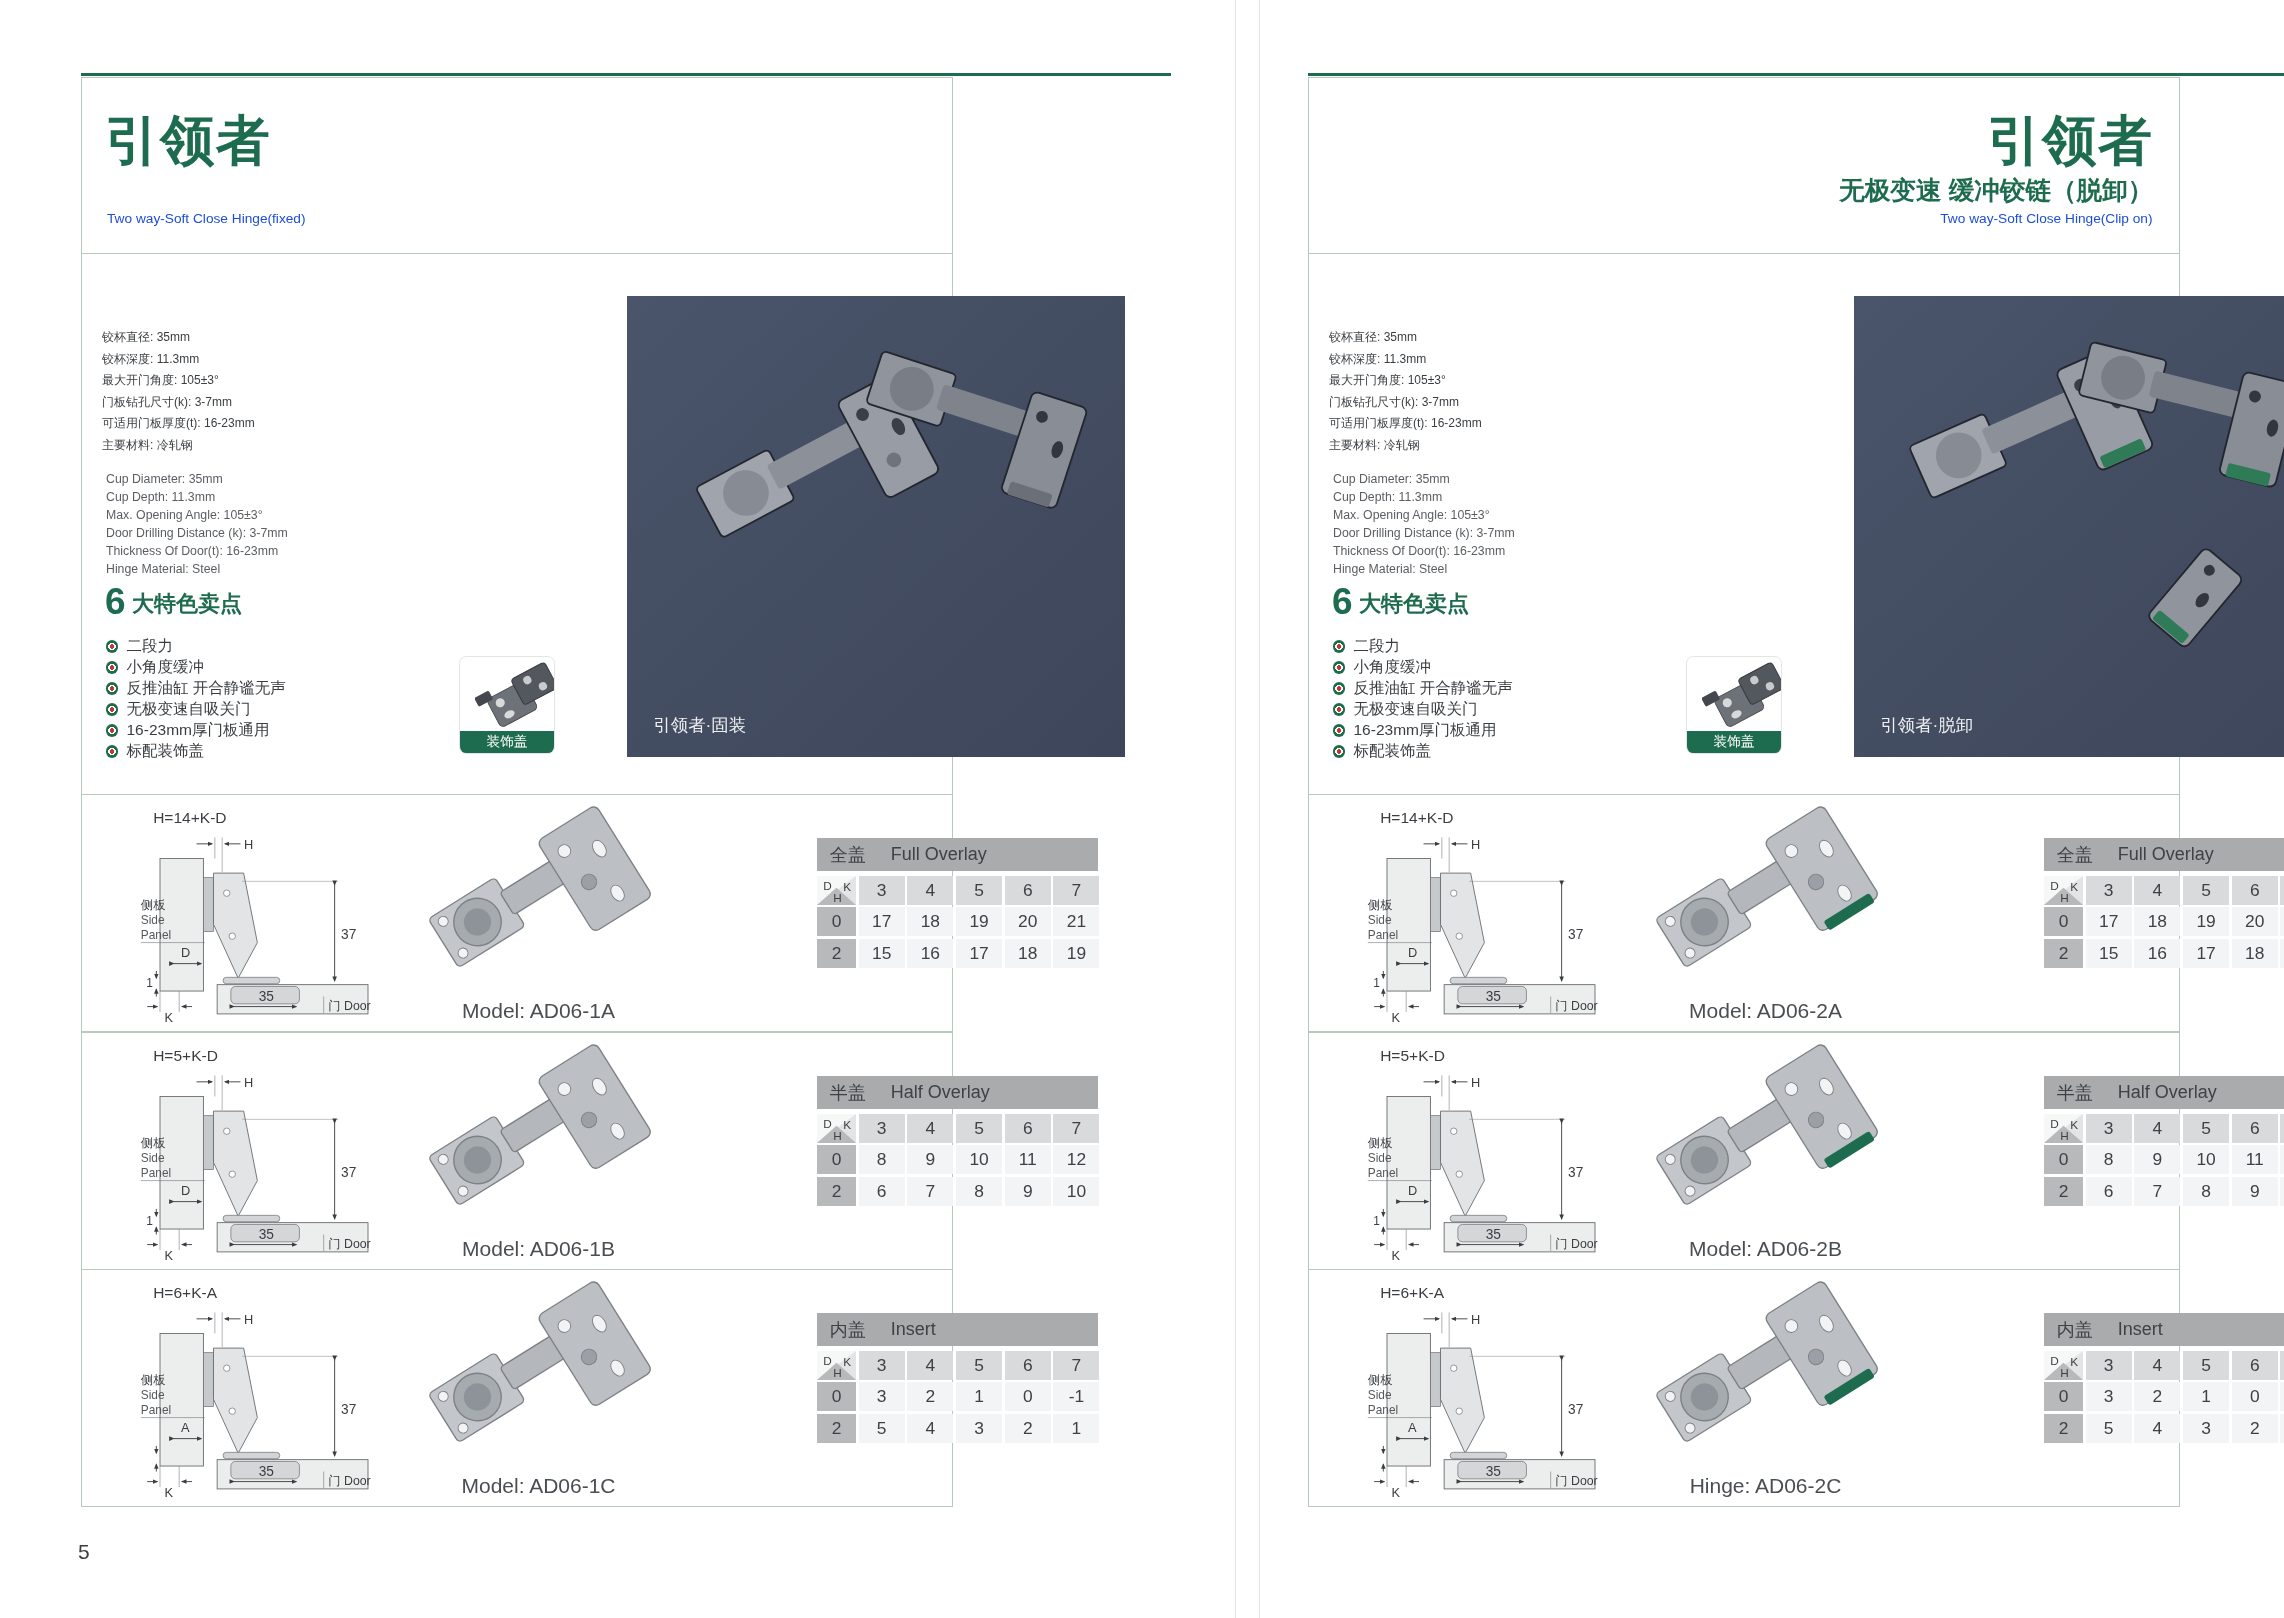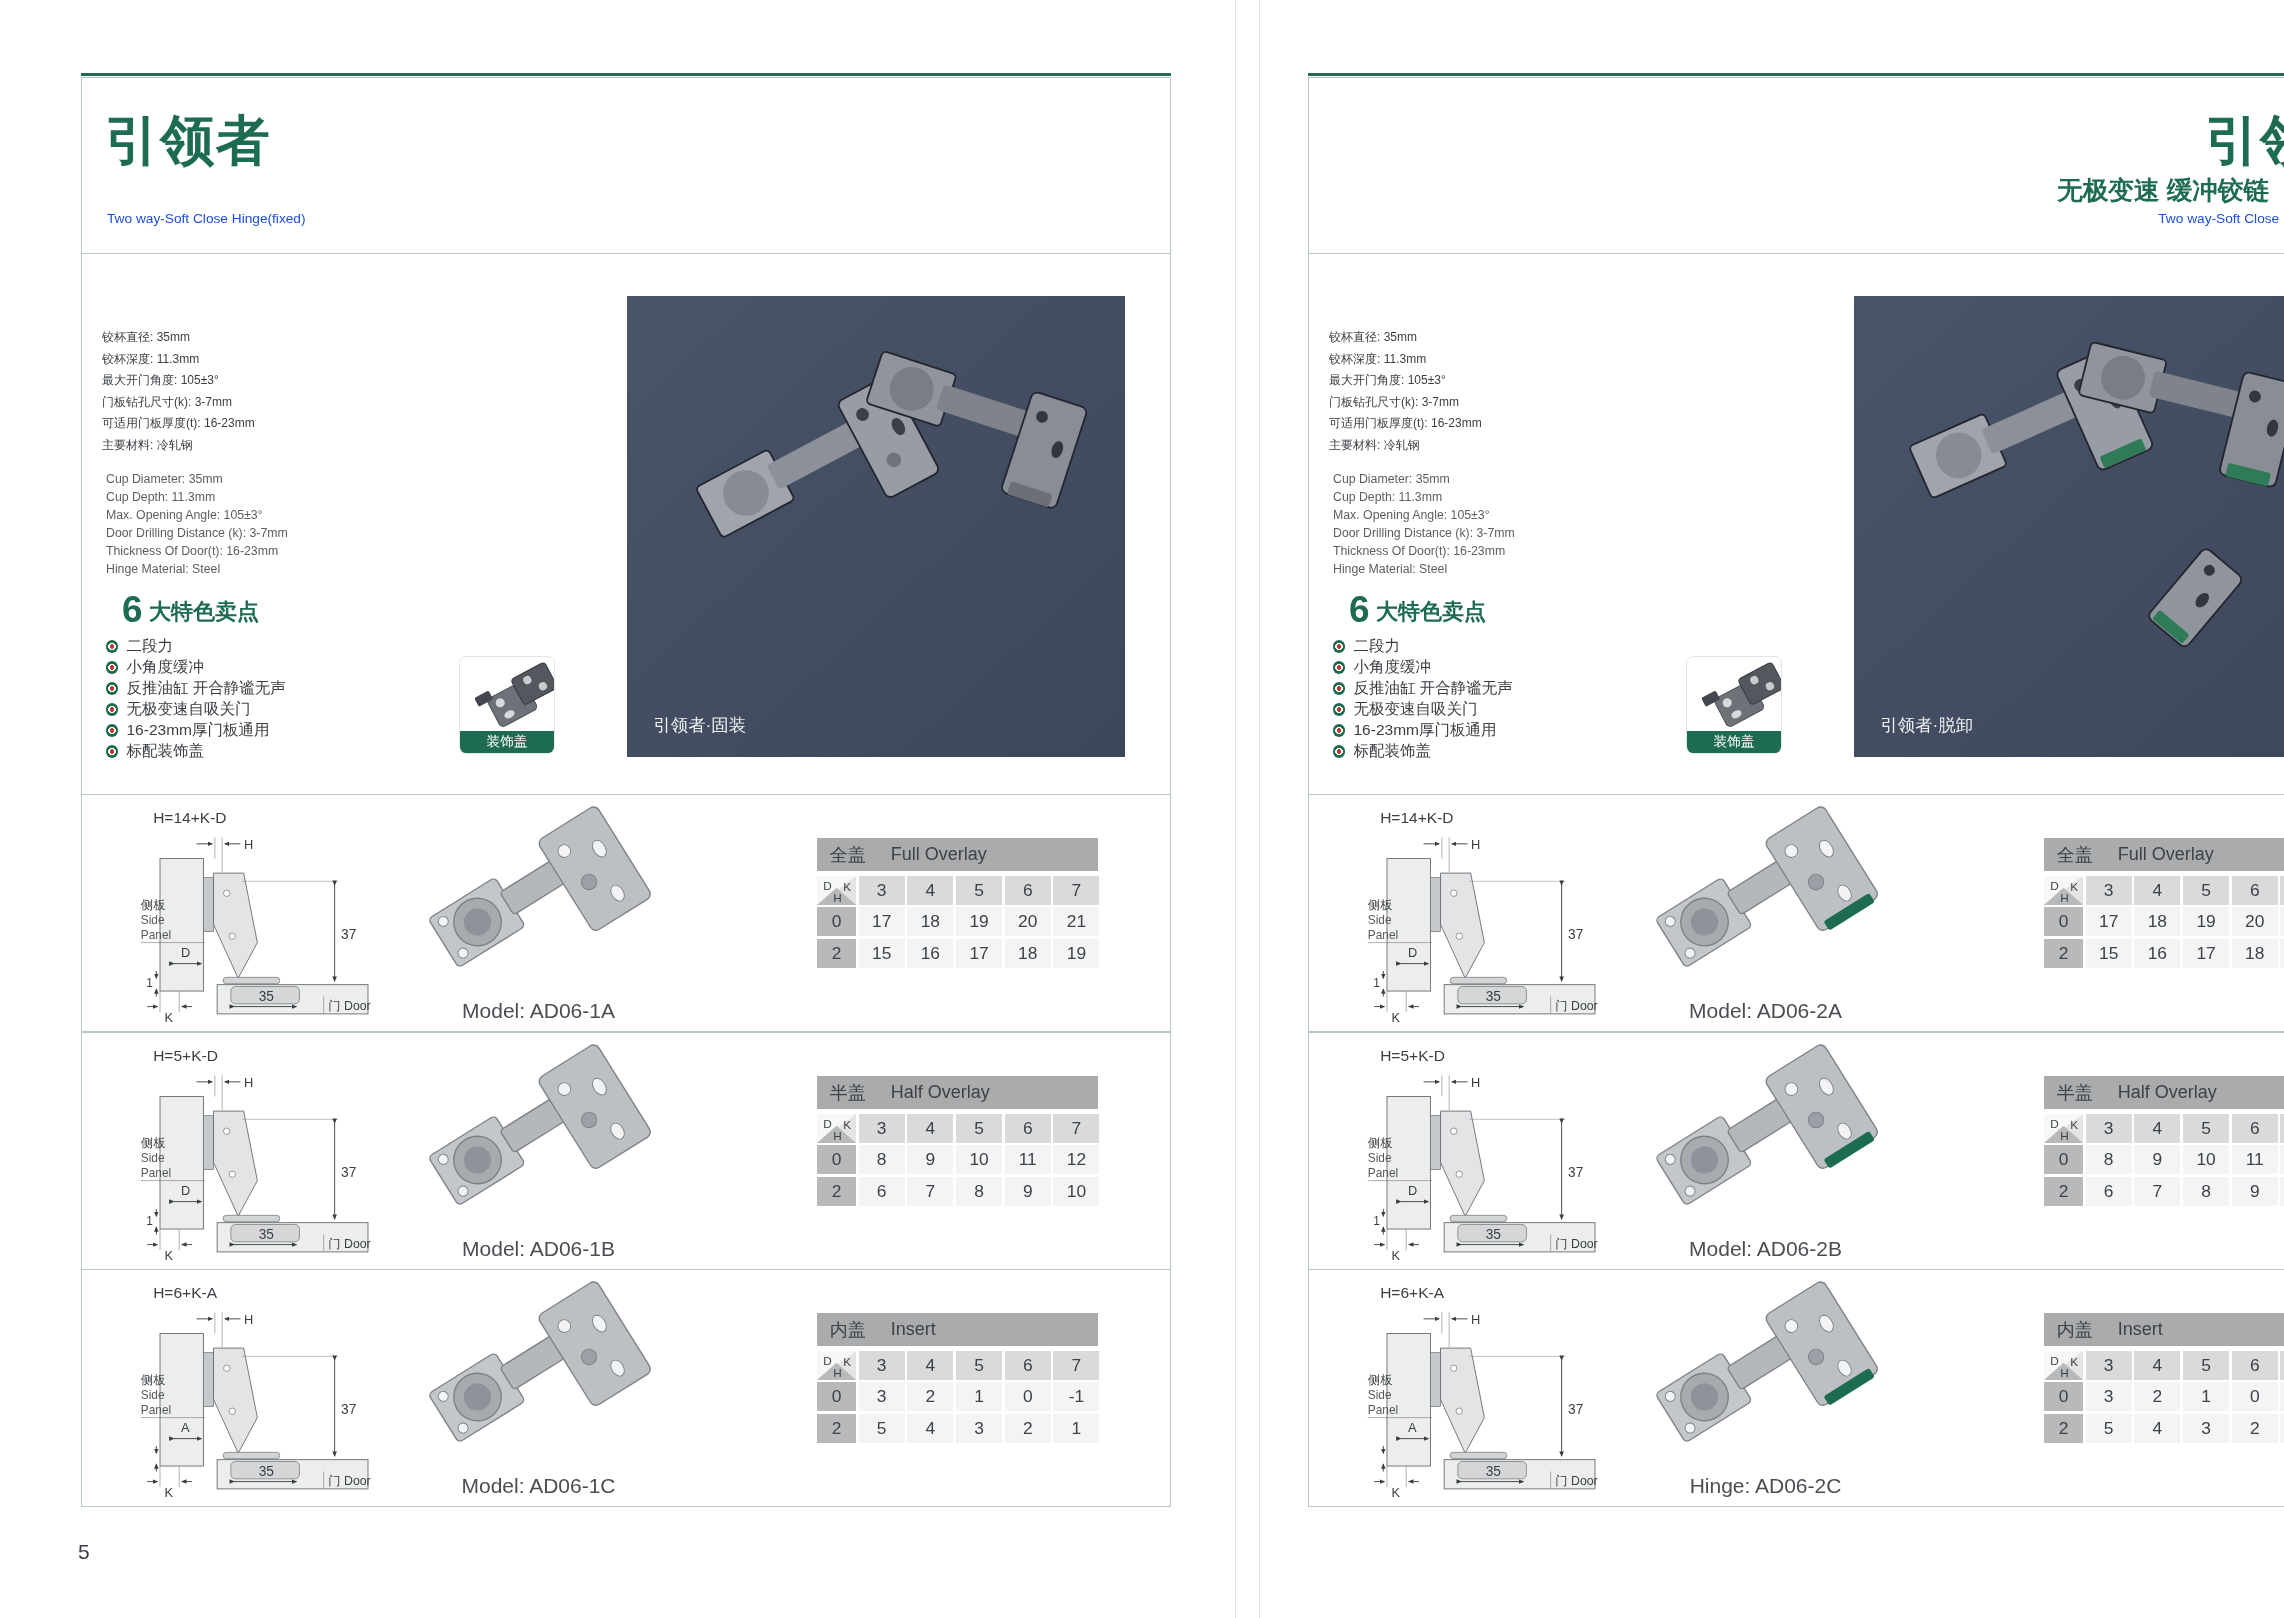--- a/index.html
+++ b/index.html
@@ -5,34 +5,34 @@
   :root{ --green:#1e6c4f; --border:#b6c9bd; --ink:#3a3e42; --ink2:#5a5e62; }
   *{box-sizing:border-box; margin:0; padding:0;}
   body{background:#fff; font-family:"Liberation Sans", sans-serif;}
   #canvas{position:relative; width:2482px; height:1618px; background:#fff; overflow:hidden;}
 
   .gutter{position:absolute; top:0; height:1618px; width:0.9px; background:#e3e3e3;}
 
   .page{position:absolute; top:73px; width:1092px; height:1439px;}
   .page.left{left:81px;} .page.right{left:1308px;}
   .topline{position:absolute; left:0; top:0; width:1090px; height:3.2px; background:var(--green);}
-  .box{position:absolute; left:0; width:1090px; border:0.9px solid var(--border); background:#fff;}
+  .box{position:absolute; left:0; width:872px; border:0.9px solid var(--border); background:#fff;}
   .hdr{top:4.1px; height:177px;}
   .main{top:180px; height:542px;}
   .rowbox{height:238px;}
 
   .hdr .title{position:absolute; top:26.5px; left:23px; right:25.6px; font-size:54px; font-weight:bold; color:var(--green); letter-spacing:1.4px;}
   .hdr .subtitle{position:absolute; top:95px; left:24px; right:25.6px; font-size:25.6px; font-weight:bold; color:var(--green);}
   .hdr .sub-en{position:absolute; top:133px; left:25px; right:26.5px; font-size:13.7px; color:#1d4ed8;}
   .page.left .hdr .title,.page.left .hdr .subtitle,.page.left .hdr .sub-en{text-align:left;}
   .page.right .hdr .title,.page.right .hdr .subtitle,.page.right .hdr .sub-en{text-align:right;}
 
   .specs-cn{position:absolute; left:20px; top:73px; font-size:12px; line-height:21.5px; color:var(--ink);}
   .specs-en{position:absolute; left:24px; top:216px; font-size:12.3px; line-height:18px; color:var(--ink2);}
-  .feat-hd{position:absolute; left:40px; top:327px; color:var(--green);margin-top:8px;}
+  .feat-hd{position:absolute; left:23px; top:327px; color:var(--green);}
   .feat-hd .num{font-size:37px; font-weight:bold; vertical-align:-2.7px;}
   .feat-hd .txt{font-size:22px; font-weight:bold; margin-left:6.4px;}
   .feats{position:absolute; left:24px; top:382px;}
   .feat{display:flex; align-items:center; height:21px; font-size:15.5px; color:var(--ink);}
   .dot{width:12.3px; height:12.3px; border-radius:50%; margin-right:8.2px; flex:0 0 auto;
        background:radial-gradient(circle at 50% 50%, #c0392b 0 2.3px, #ffffff 2.3px 3.7px, var(--green) 3.7px 6.4px);}
   .badge{position:absolute; left:377px; top:402px; width:96px; height:98px; border:0.9px solid #e3e6e4;
          border-radius:7.3px; overflow:hidden; background:#fff;padding-left:15px;}
   .badge svg{display:block;}
   .badge-bar{position:absolute; left:0; bottom:0; width:100%; height:22px; background:var(--green);

